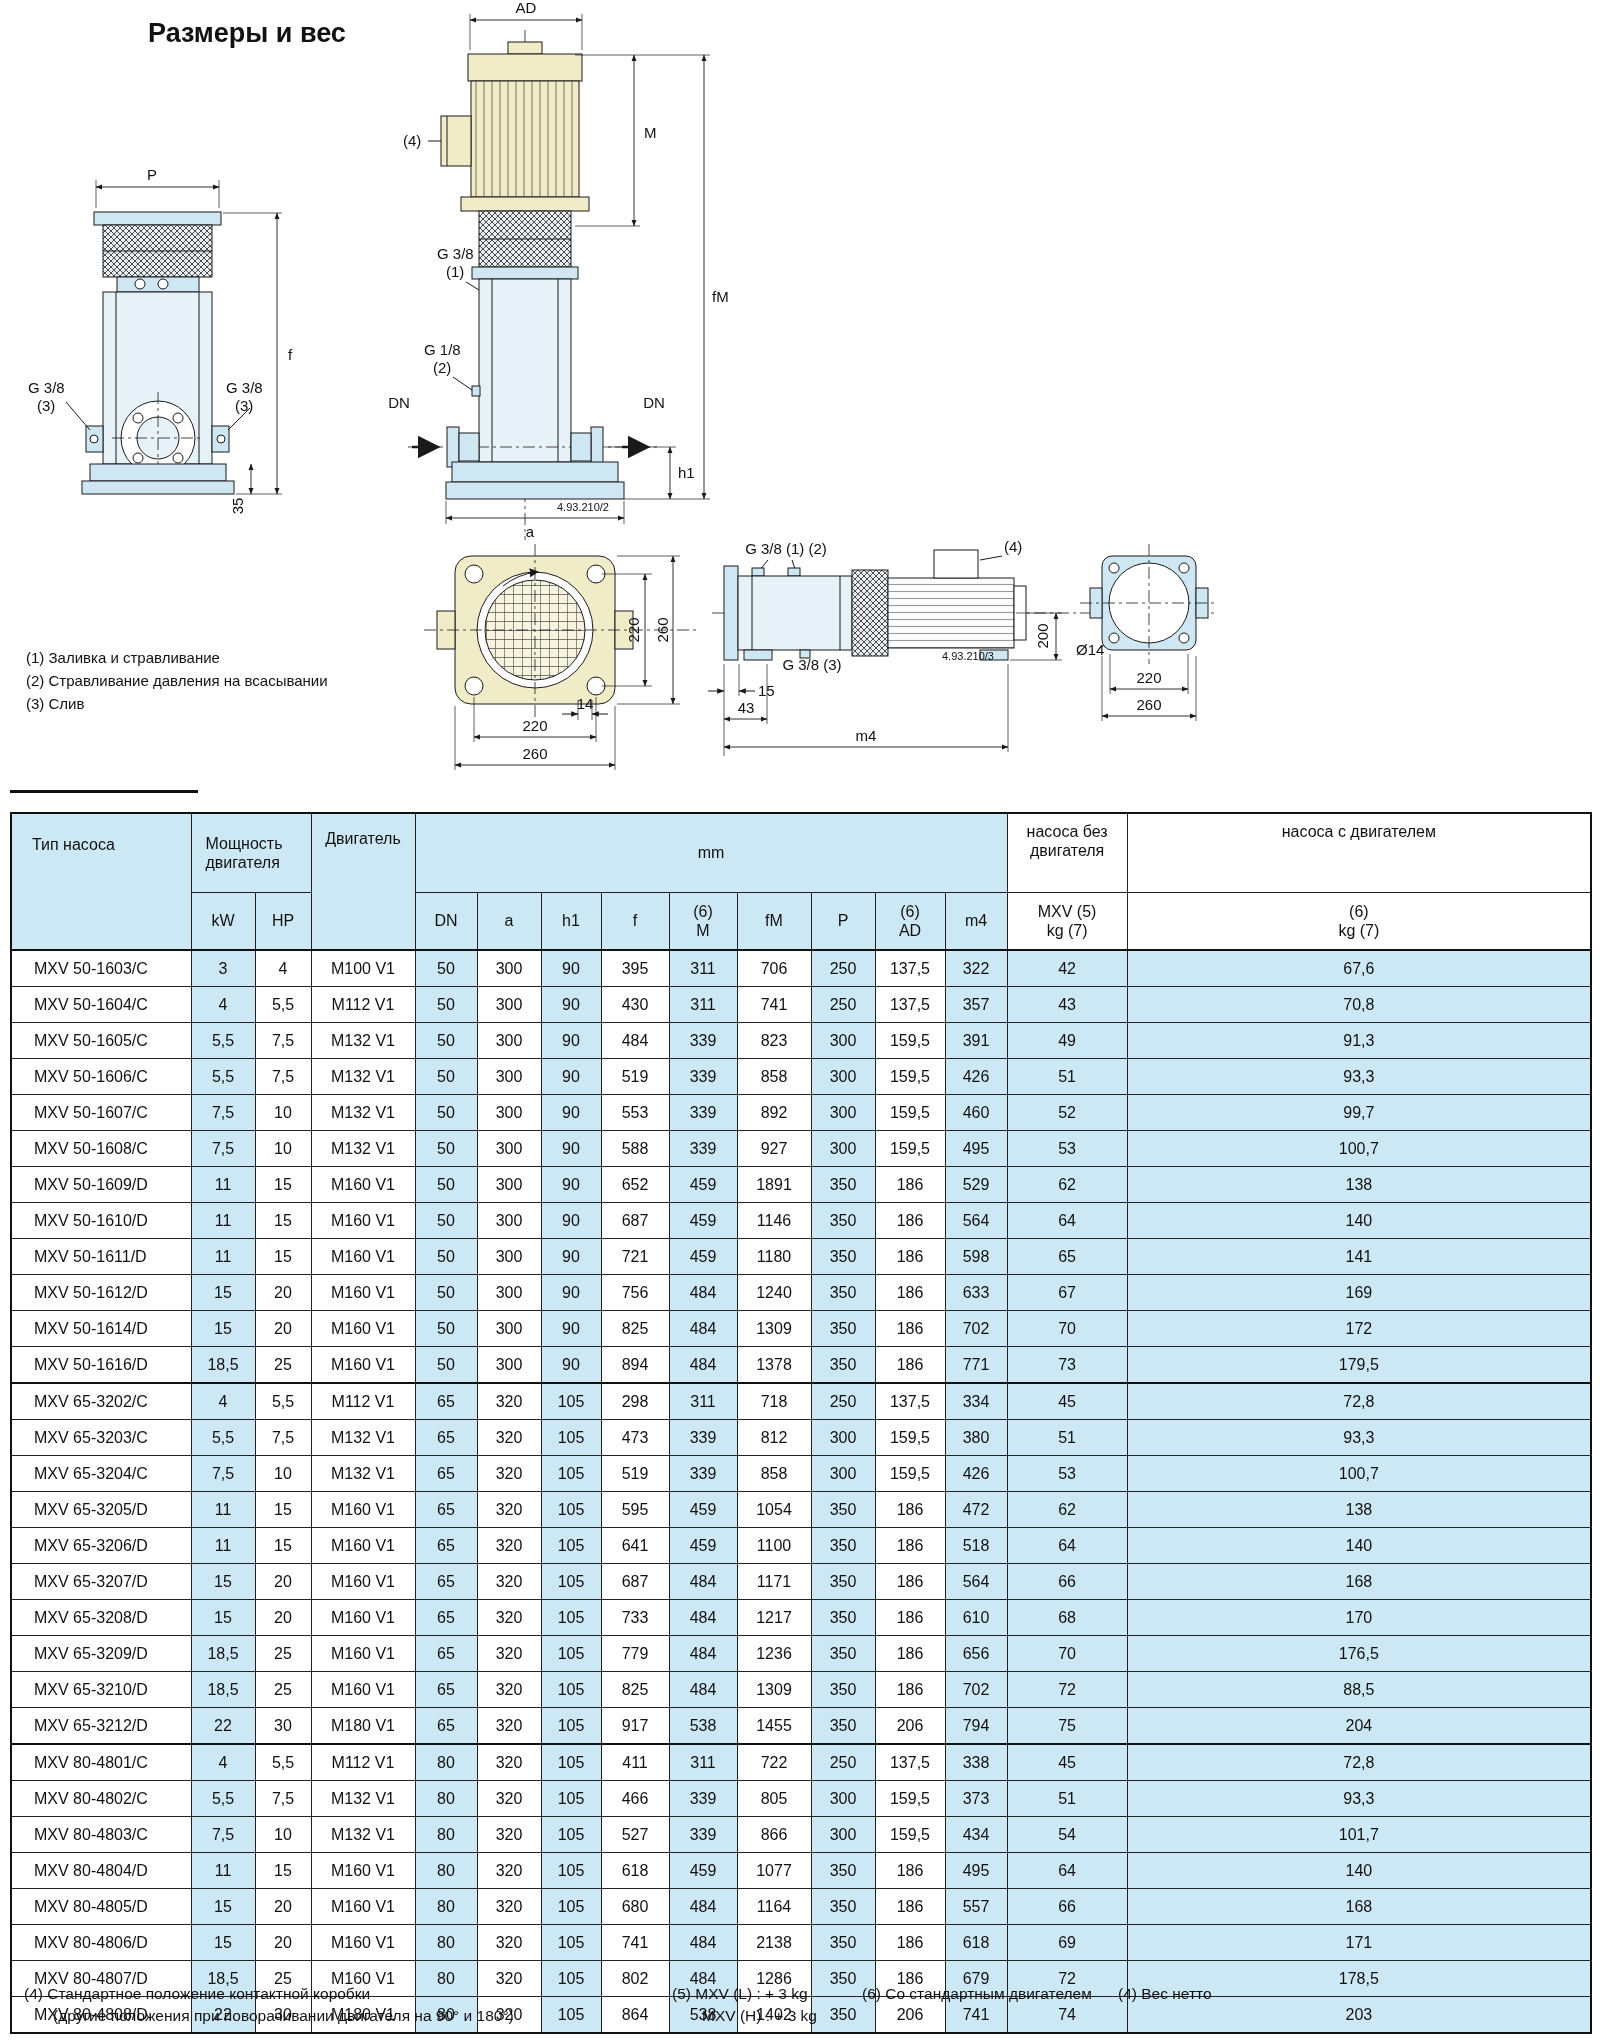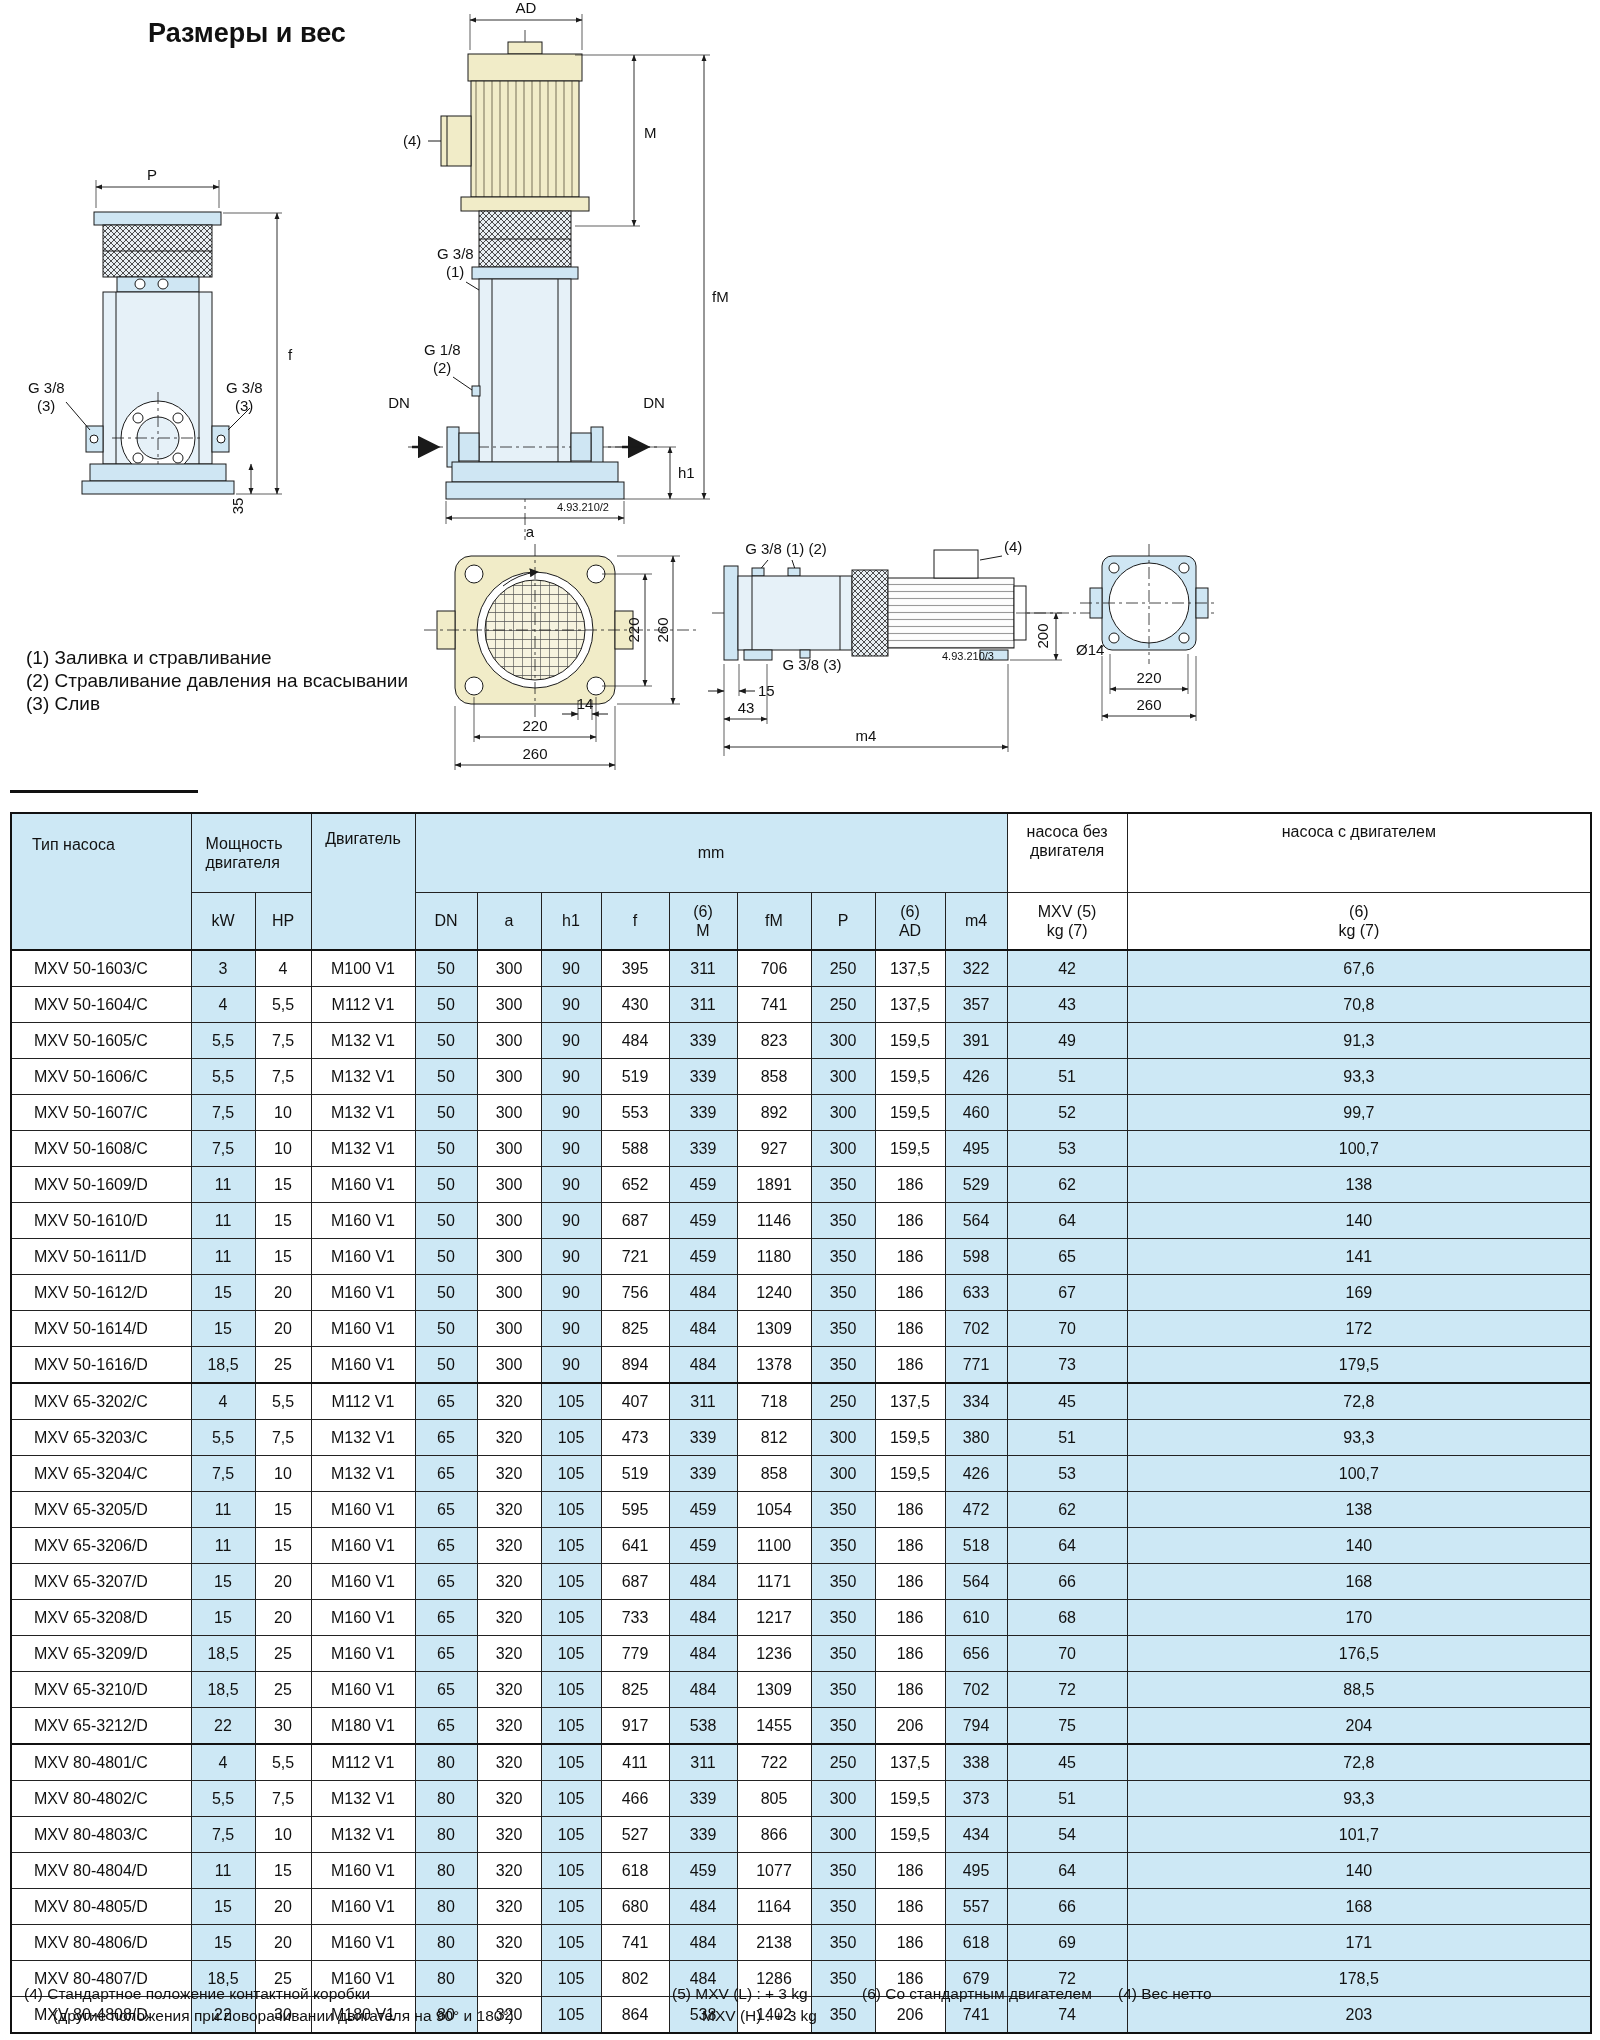--- a/index.html
+++ b/index.html
@@ -1,20 +1,20 @@
 <!DOCTYPE html>
 <html><head>
 <meta charset="utf-8">
 <style>
   html,body{margin:0;padding:0;background:#fff;}
   .page{position:relative;width:1600px;height:2040px;background:#fff;overflow:hidden;
         font-family:"Liberation Sans",sans-serif;color:#111;}
   .page-title{position:absolute;left:148px;top:18px;font-size:27px;font-weight:bold;}
   .drawings{position:absolute;left:0;top:0;width:1600px;height:795px;}
-  .notes{position:absolute;left:26px;top:646px;font-size:19px;line-height:23px;}
+  .notes{position:absolute;left:26px;top:646px;font-size:15px;line-height:23px;}
   .pre-rule{position:absolute;left:10px;top:790px;width:188px;height:3px;background:#111;}
 
   
   .s{stroke:#1a1a1a;stroke-width:1;fill:none;}
   .s2{stroke:#1a1a1a;stroke-width:2.5;fill:none;}
   .ext{stroke:#1a1a1a;stroke-width:0.7;fill:none;}
   .cl{stroke:#1a1a1a;stroke-width:0.8;fill:none;stroke-dasharray:12 4 3 4;}
   .diml{stroke:#1a1a1a;stroke-width:0.9;fill:none;}
   .blue{fill:#cfe6f3;stroke:#1a1a1a;stroke-width:1;}
   .lblue{fill:#e6f1f8;stroke:#1a1a1a;stroke-width:1;}
@@ -590,21 +590,21 @@
             <td class="cb">179,5</td>
           </tr>
           <tr class="group-start">
             <td class="cw tcol">MXV 65-3202/C</td>
             <td class="cb">4</td>
             <td class="cw">5,5</td>
             <td class="cw">M112 V1</td>
             <td class="cb">65</td>
             <td class="cw">320</td>
             <td class="cb">105</td>
-            <td class="cw">407</td>
+            <td class="cw">298</td>
             <td class="cb">311</td>
             <td class="cw">718</td>
             <td class="cb">250</td>
             <td class="cw">137,5</td>
             <td class="cb">334</td>
             <td class="cb">45</td>
             <td class="cb">72,8</td>
           </tr>
           <tr>
             <td class="cw tcol">MXV 65-3203/C</td>

